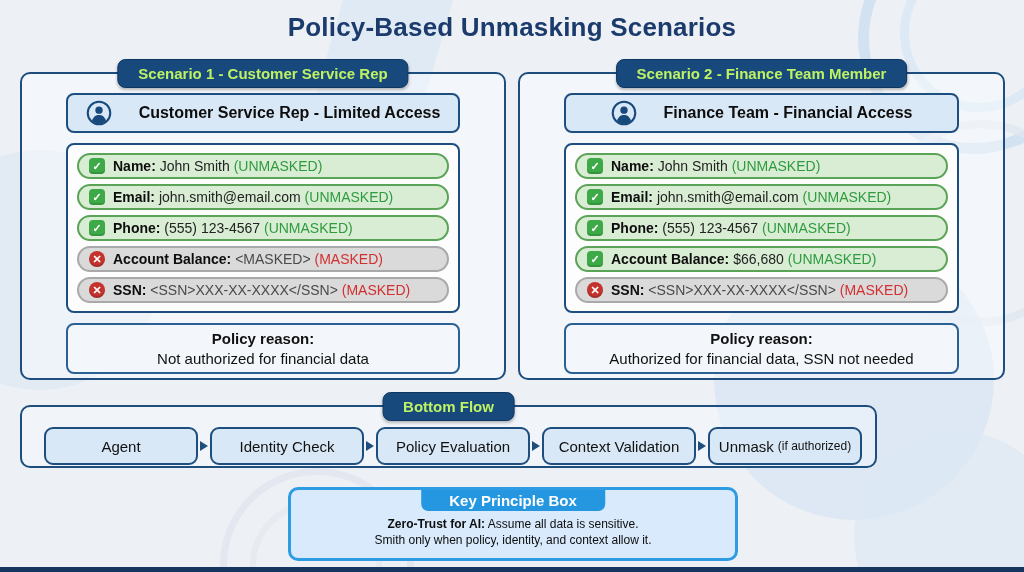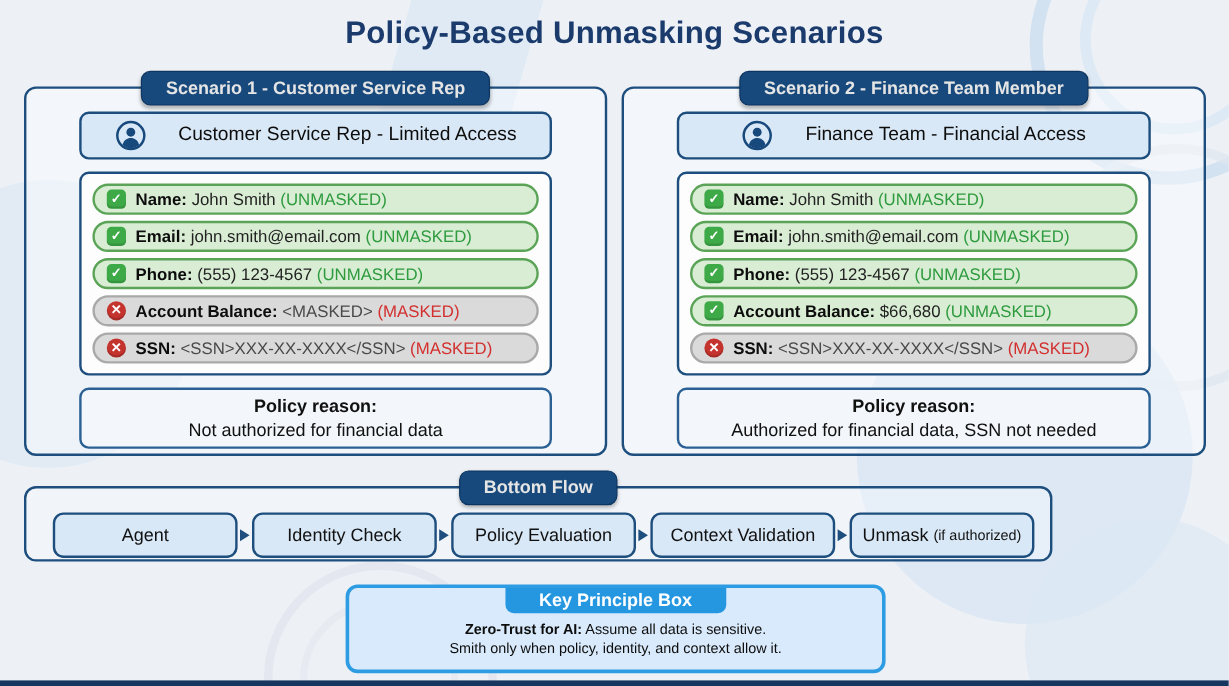--- a/index.html
+++ b/index.html
@@ -31,29 +31,29 @@
   
   .panel{
     position:absolute;top:72px;width:486px;height:308px;z-index:2;
     border:2px solid #1d4e7e;border-radius:10px;background:rgba(250,252,254,.45);
     box-sizing:border-box;
   }
   .panel-1{left:20px;}
   .panel-2{left:518px;width:487px;}
   .pill-tab{
     position:absolute;top:-15px;left:50%;transform:translateX(-50%);
-    background:#17497c;color:#e5e5e5;font-weight:bold;font-size:15px;
+    background:#17497c;color:#bef264;font-weight:bold;font-size:15px;
     padding:5px 20px;border-radius:8px;white-space:nowrap;
     border:1px solid #0d3562;box-shadow:0 2px 3px rgba(0,0,0,.25);
   }
   .role-header{
     margin:19px 44px 0;height:40px;background:#d9e8f6;
     border:2px solid #1d4e7e;border-radius:8px;box-sizing:border-box;
     display:flex;align-items:center;justify-content:center;gap:27px;
-    font-weight:normal;font-size:16px;color:#0d0d0d;
+    font-weight:bold;font-size:16px;color:#0d0d0d;
   }
   .person-icon{width:26px;height:26px;display:block;}
   .rows-card{
     margin:10px 44px 0;background:#fdfdfe;border:2px solid #1d4e7e;
     border-radius:8px;padding:8px 9px;box-sizing:border-box;
   }
   .row{
     height:26px;border-radius:13px;display:flex;align-items:center;
     padding:0 10px;gap:8px;font-size:14px;box-sizing:border-box;color:#1a1a1a;
   }

